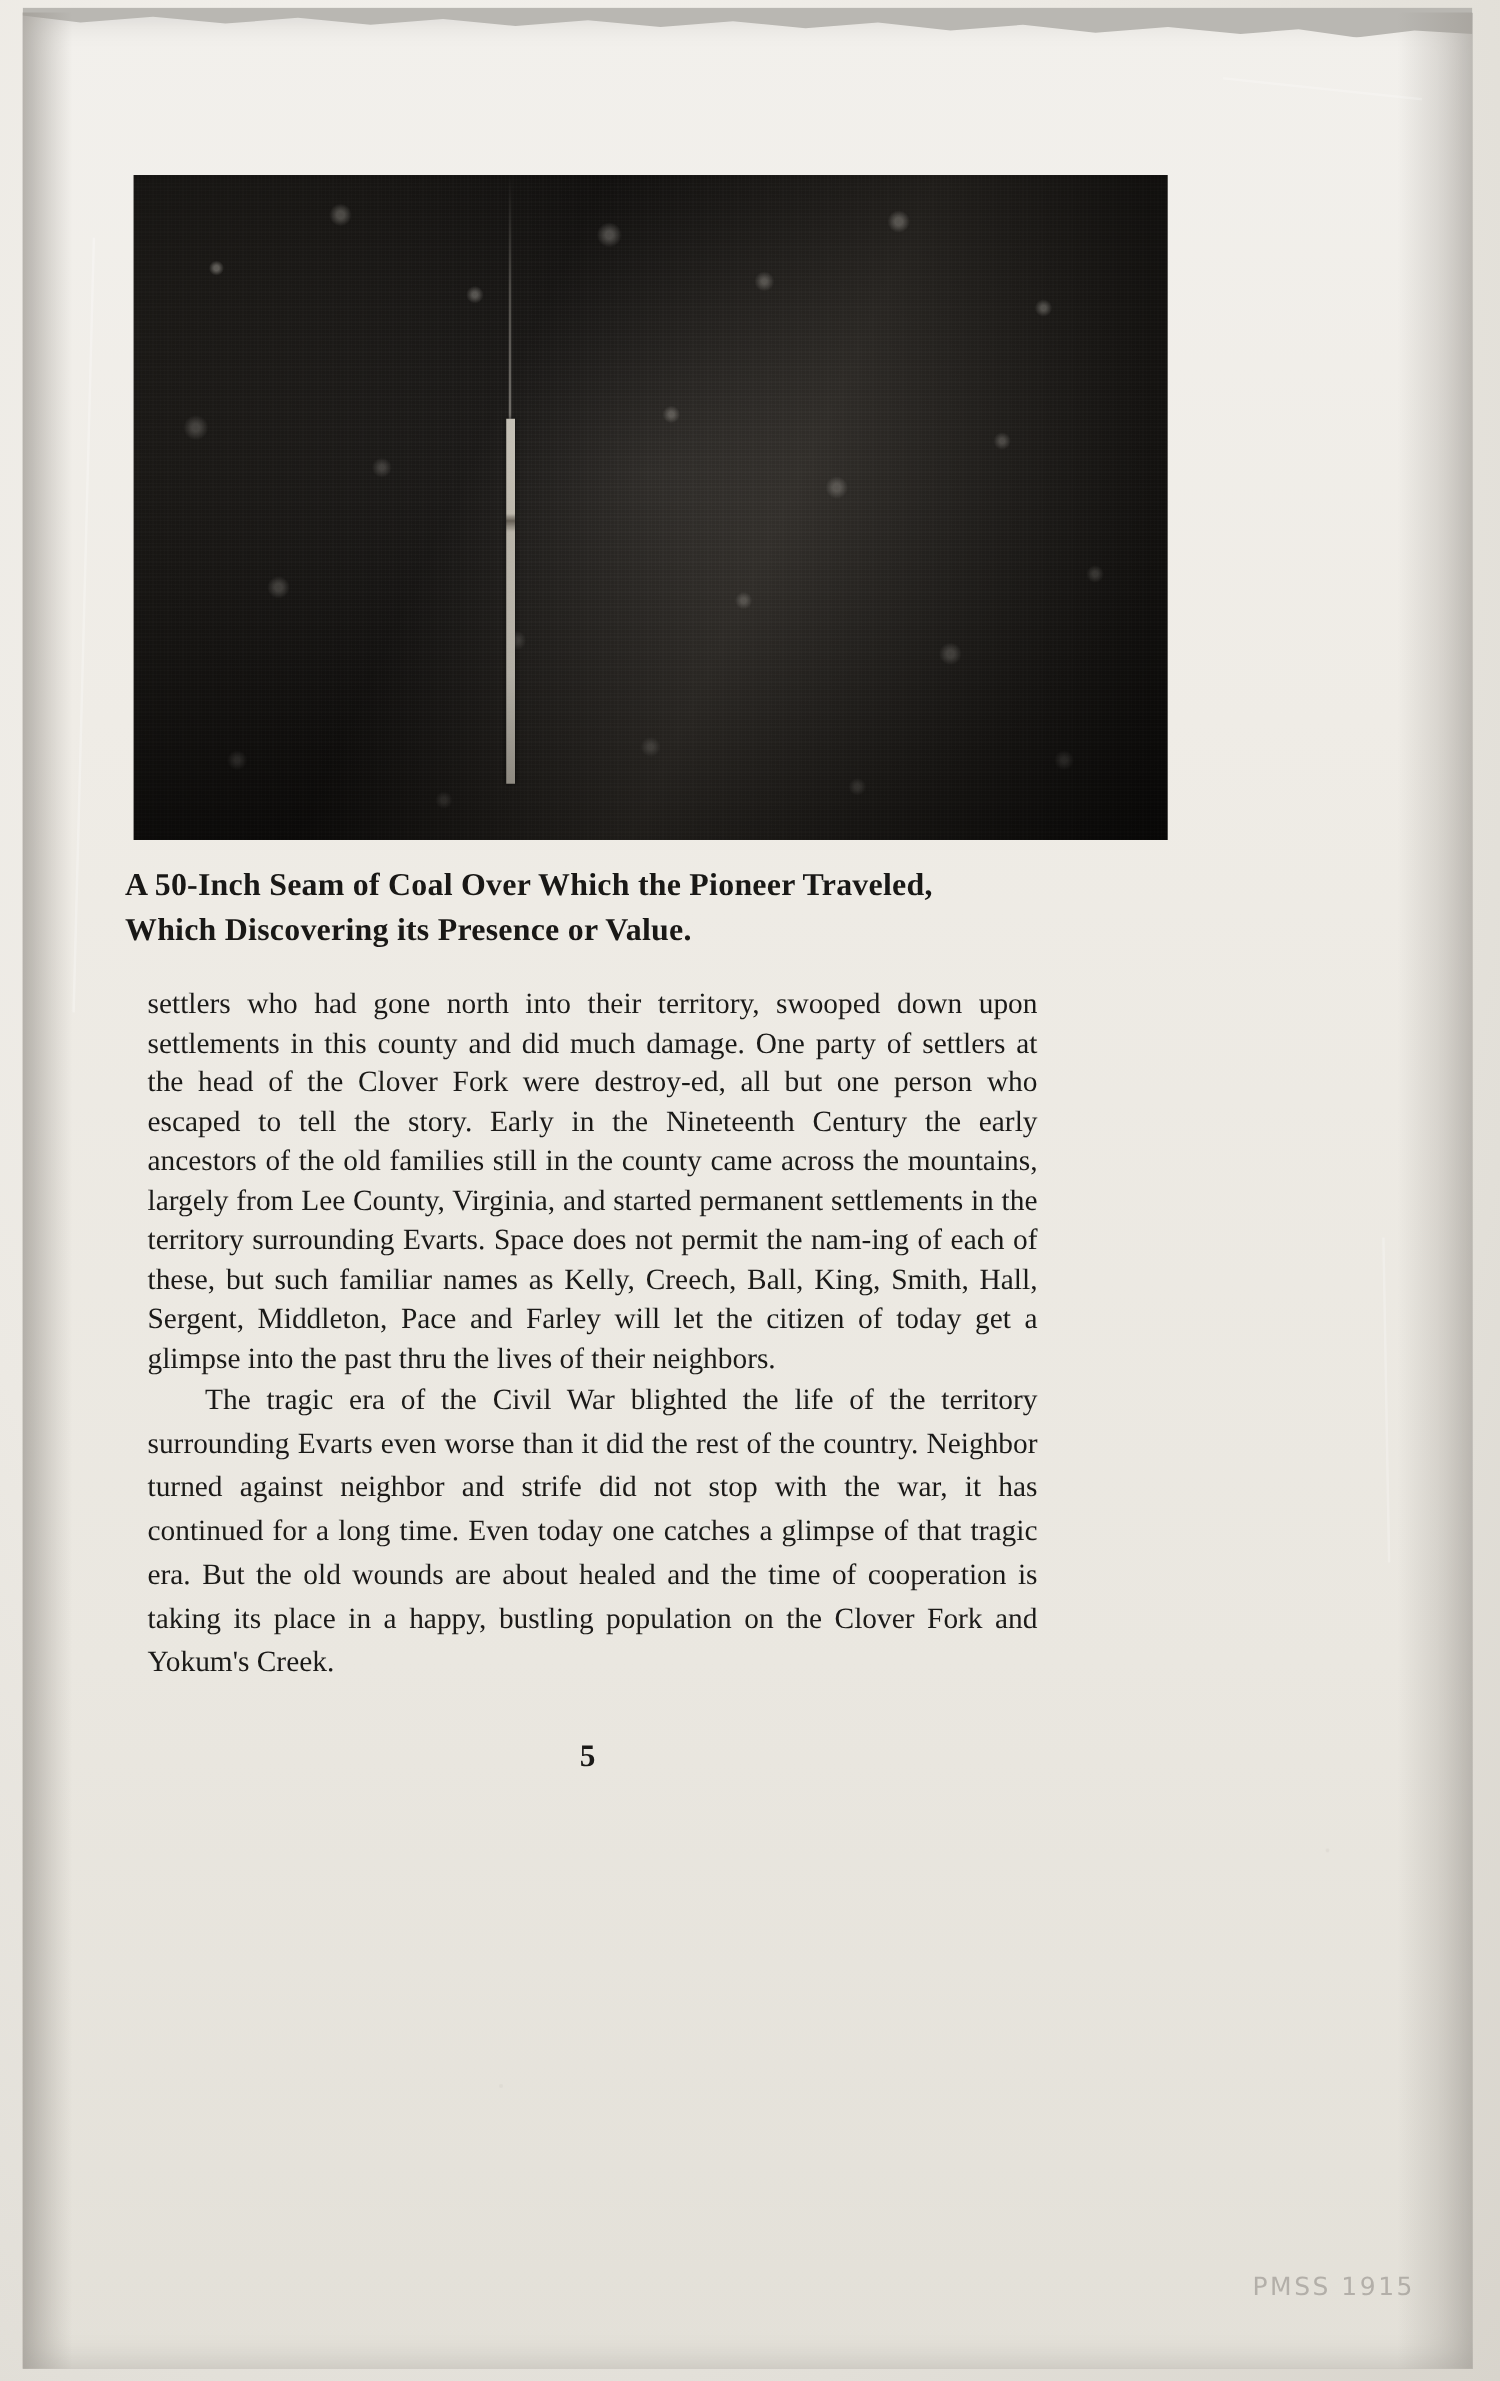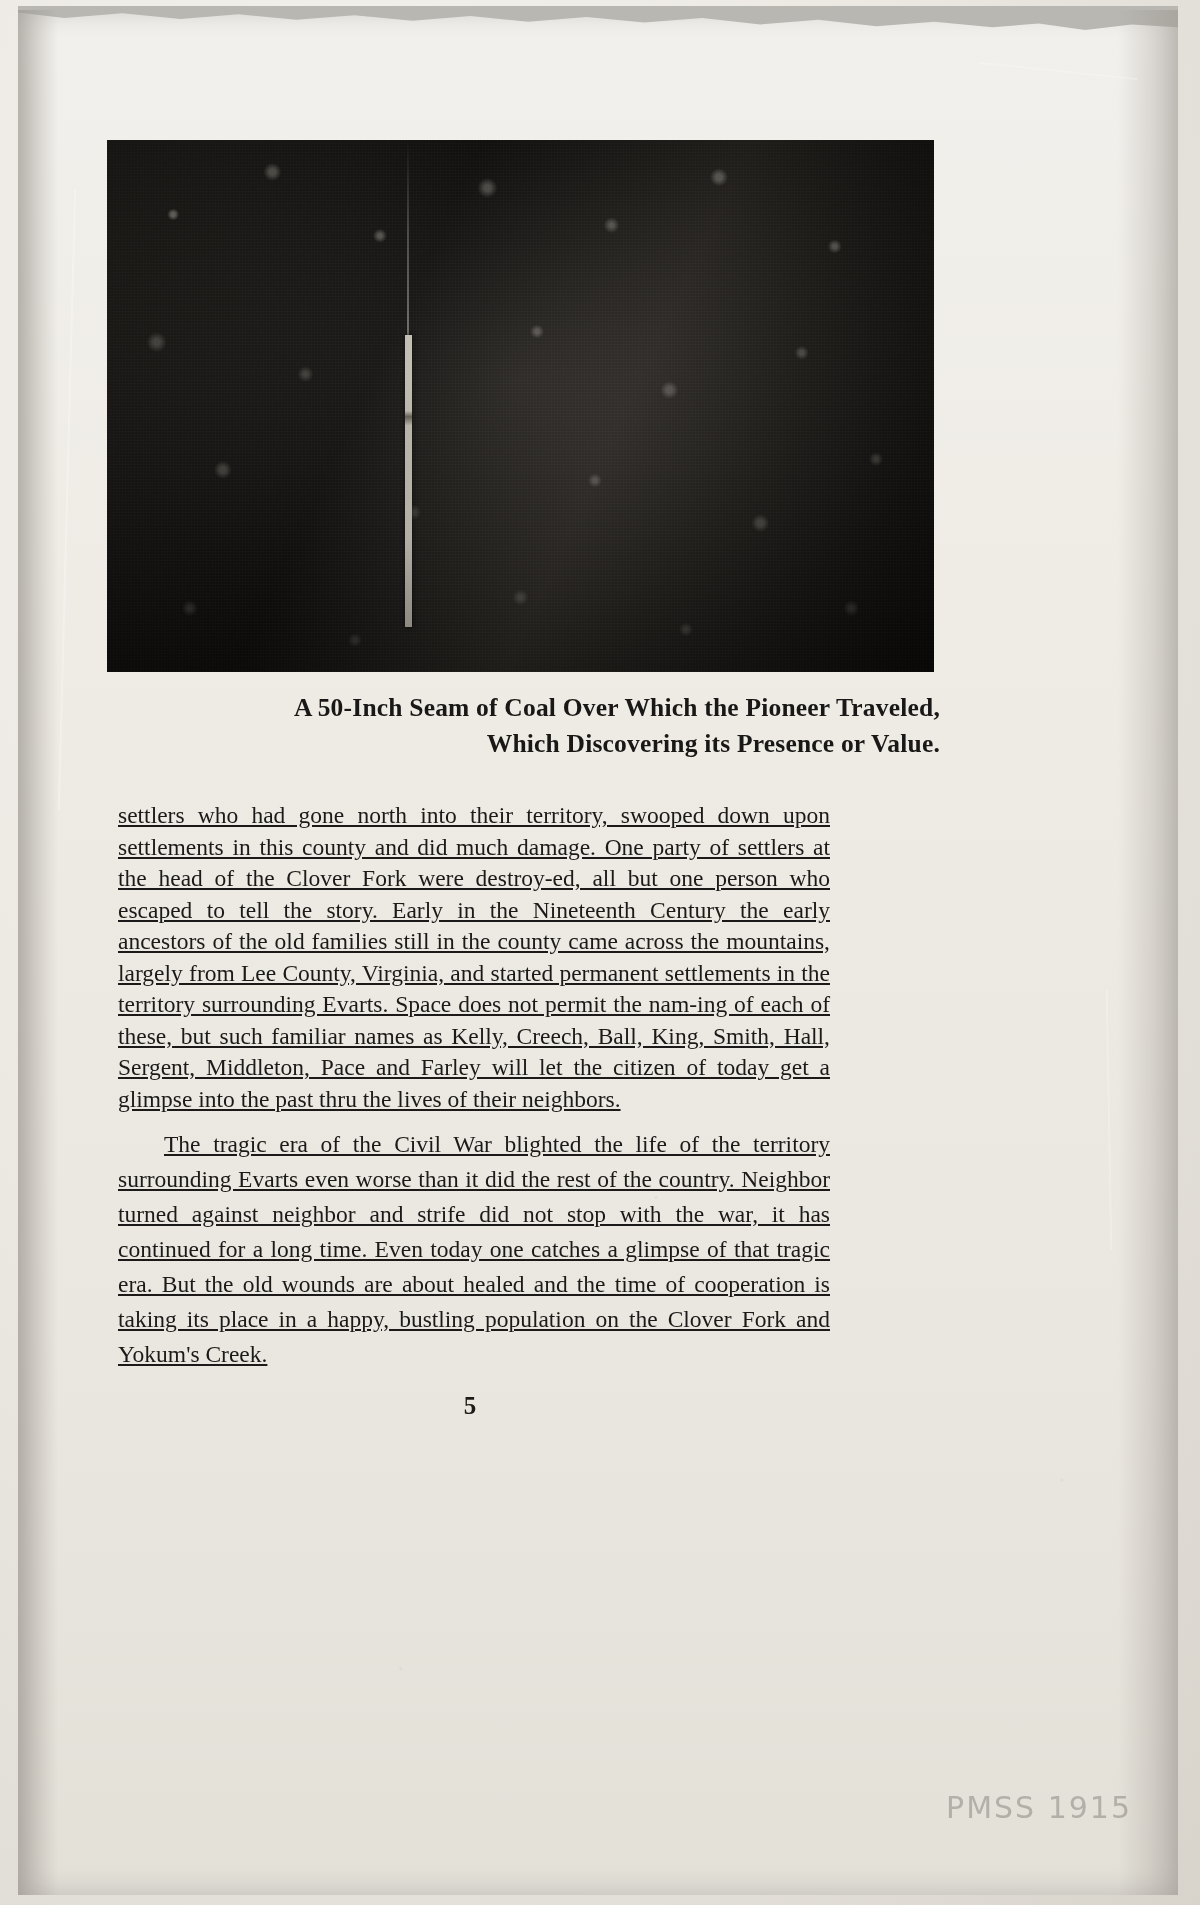--- a/index.html
+++ b/index.html
@@ -131,61 +131,61 @@
     height: 200px;
     background: linear-gradient(180deg, rgba(160,155,146,0.0) 0%, rgba(170,165,156,0.45) 45%, rgba(190,185,176,0.6) 100%);
   }
 
   
   .caption {
     position: absolute;
     left: 100px;
     top: 690px;
     width: 840px;
-    text-align: right;
+    text-align: left;
     font-family: "Liberation Serif", serif;
     font-weight: bold;
     font-size: 25.5px;
     line-height: 36px;
     color: #191816;
     letter-spacing: 0.2px;
   }
 
   
   .body {
     position: absolute;
     left: 118px;
     top: 788px;
     width: 712px;
     color: #1b1a18;
     font-size: 23.5px;
     line-height: 31.5px;
     text-align: justify;
     font-family: "Liberation Serif", serif;
   }
-  .body p { margin: 12px 0 0 0; text-decoration: underline; }
+  .body p { margin: 0 0 0 0; }
   .p-continued { text-align: justify; text-justify: inter-word; }
   .p-indent { text-indent: 46px; margin-top: 22px; line-height: 35px; }
 
   .folio {
     position: absolute;
     left: 0; top: 1392px;
     width: 940px;
     text-align: center;
     font-size: 25px;
     font-weight: bold;
     color: #1b1a18;
   }
 
   .watermark {
     position: absolute;
     right: 68px;
-    bottom: 80px;
+    bottom: 64px;
     font-family: "DejaVu Sans", sans-serif;
-    font-size: 30px;
+    font-size: 20px;
     letter-spacing: 2px;
     color: rgba(120,116,110,0.45);
     user-select: none;
   }
 
   .fiber-1, .fiber-2, .fiber-3 {
     position: absolute;
     background: rgba(255,255,255,0.55);
     pointer-events: none;
   }

